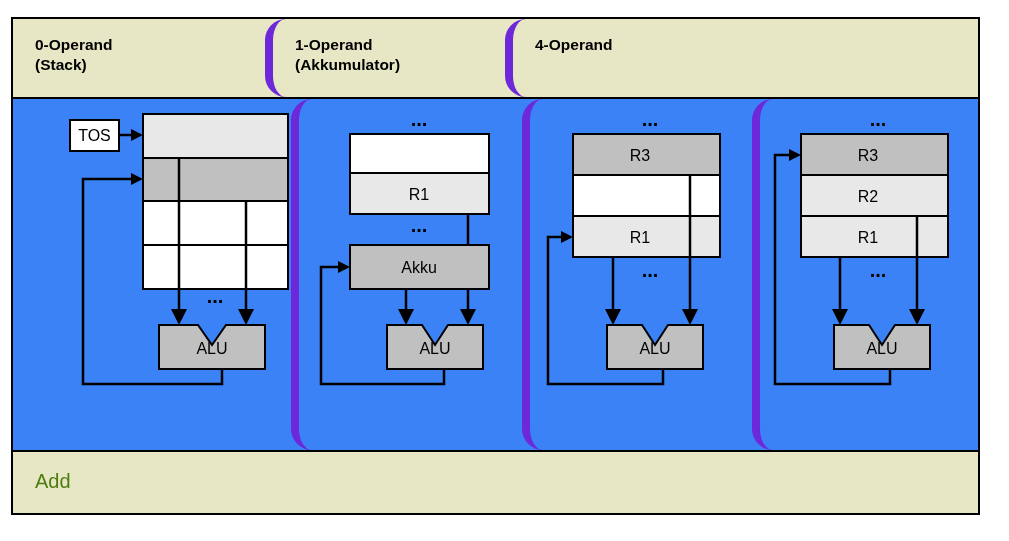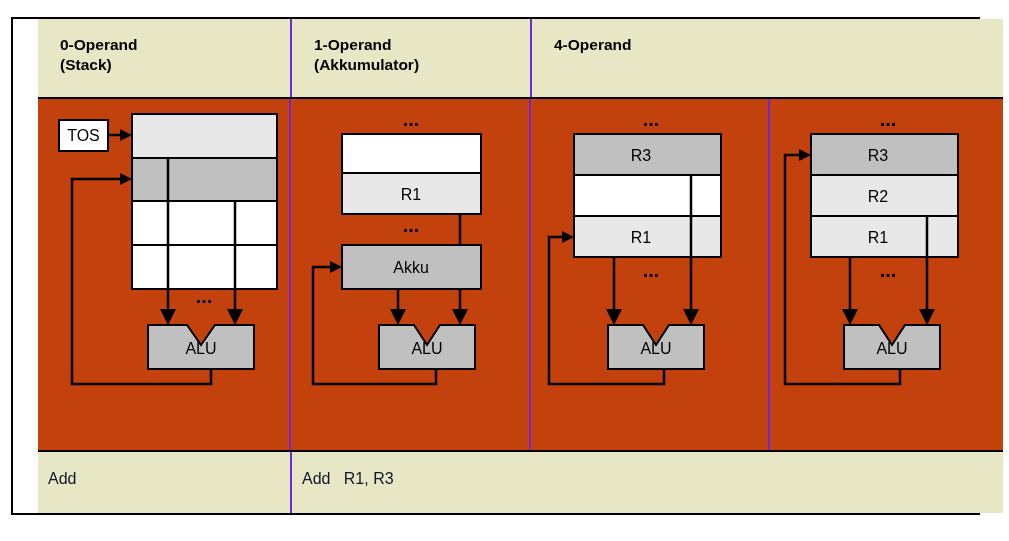--- a/index.html
+++ b/index.html
@@ -12,41 +12,41 @@
   #root{position:relative;width:1009px;height:541px;}
 
   
   .table{
     position:absolute;left:11px;top:17px;
     width:969px;height:498px;
     border:2px solid #000;
     box-sizing:border-box;
     display:flex;flex-direction:column;
   }
-  .row{display:flex;width:100%;box-sizing:border-box;margin-left:25px;}
+  .row{display:flex;width:100%;box-sizing:border-box;}
   .row.header{height:80px;background:#e7e7c6;border-bottom:2px solid #000;}
-  .row.body{flex:1;background:#c2410c;border-bottom:2px solid #000;}
+  .row.body{flex:1;background:#3b82f6;border-bottom:2px solid #000;padding-left:36px;}
   .row.footer{height:61px;background:#e7e7c6;}
 
   .cell{box-sizing:border-box;position:relative;}
-  .cell + .cell{border-left:2px solid #6d28d9;}
+  .cell + .cell{border-left:8px solid #6d28d9;border-radius:21px;}
   .c0{width:252px;}
   .c1{width:240px;}
   .c2{width:240px;}
   .c3{width:235px;}
 
   .head-txt{
     font-weight:bold;font-size:15.5px;color:#000;
     line-height:1.30;
     padding:16px 0 0 22px;
     white-space:pre-line;
   }
   .foot-txt{
-    font-size:16px;color:#0f172a;
-    padding:18px 0 0 10px;
+    font-size:20px;color:#4d7c0f;
+    padding:18px 0 0 22px;
     white-space:pre;
   }
 
   
   .diagram{position:absolute;left:0;top:0;width:100%;height:100%;}
   .diagram svg{display:block;}
 </style>
 </head>
 <body>
 
@@ -196,19 +196,16 @@
           </svg>
         </div>
       </div>
 
     </div>
 
     <div class="row footer">
       <div class="cell c0">
         <div class="foot-txt">Add</div>
       </div>
-      <div class="cell c2">
-        <div class="foot-txt">Add   R1, R3</div>
-      </div>
     </div>
 
   </div>
 </div>
 
 </body></html>

